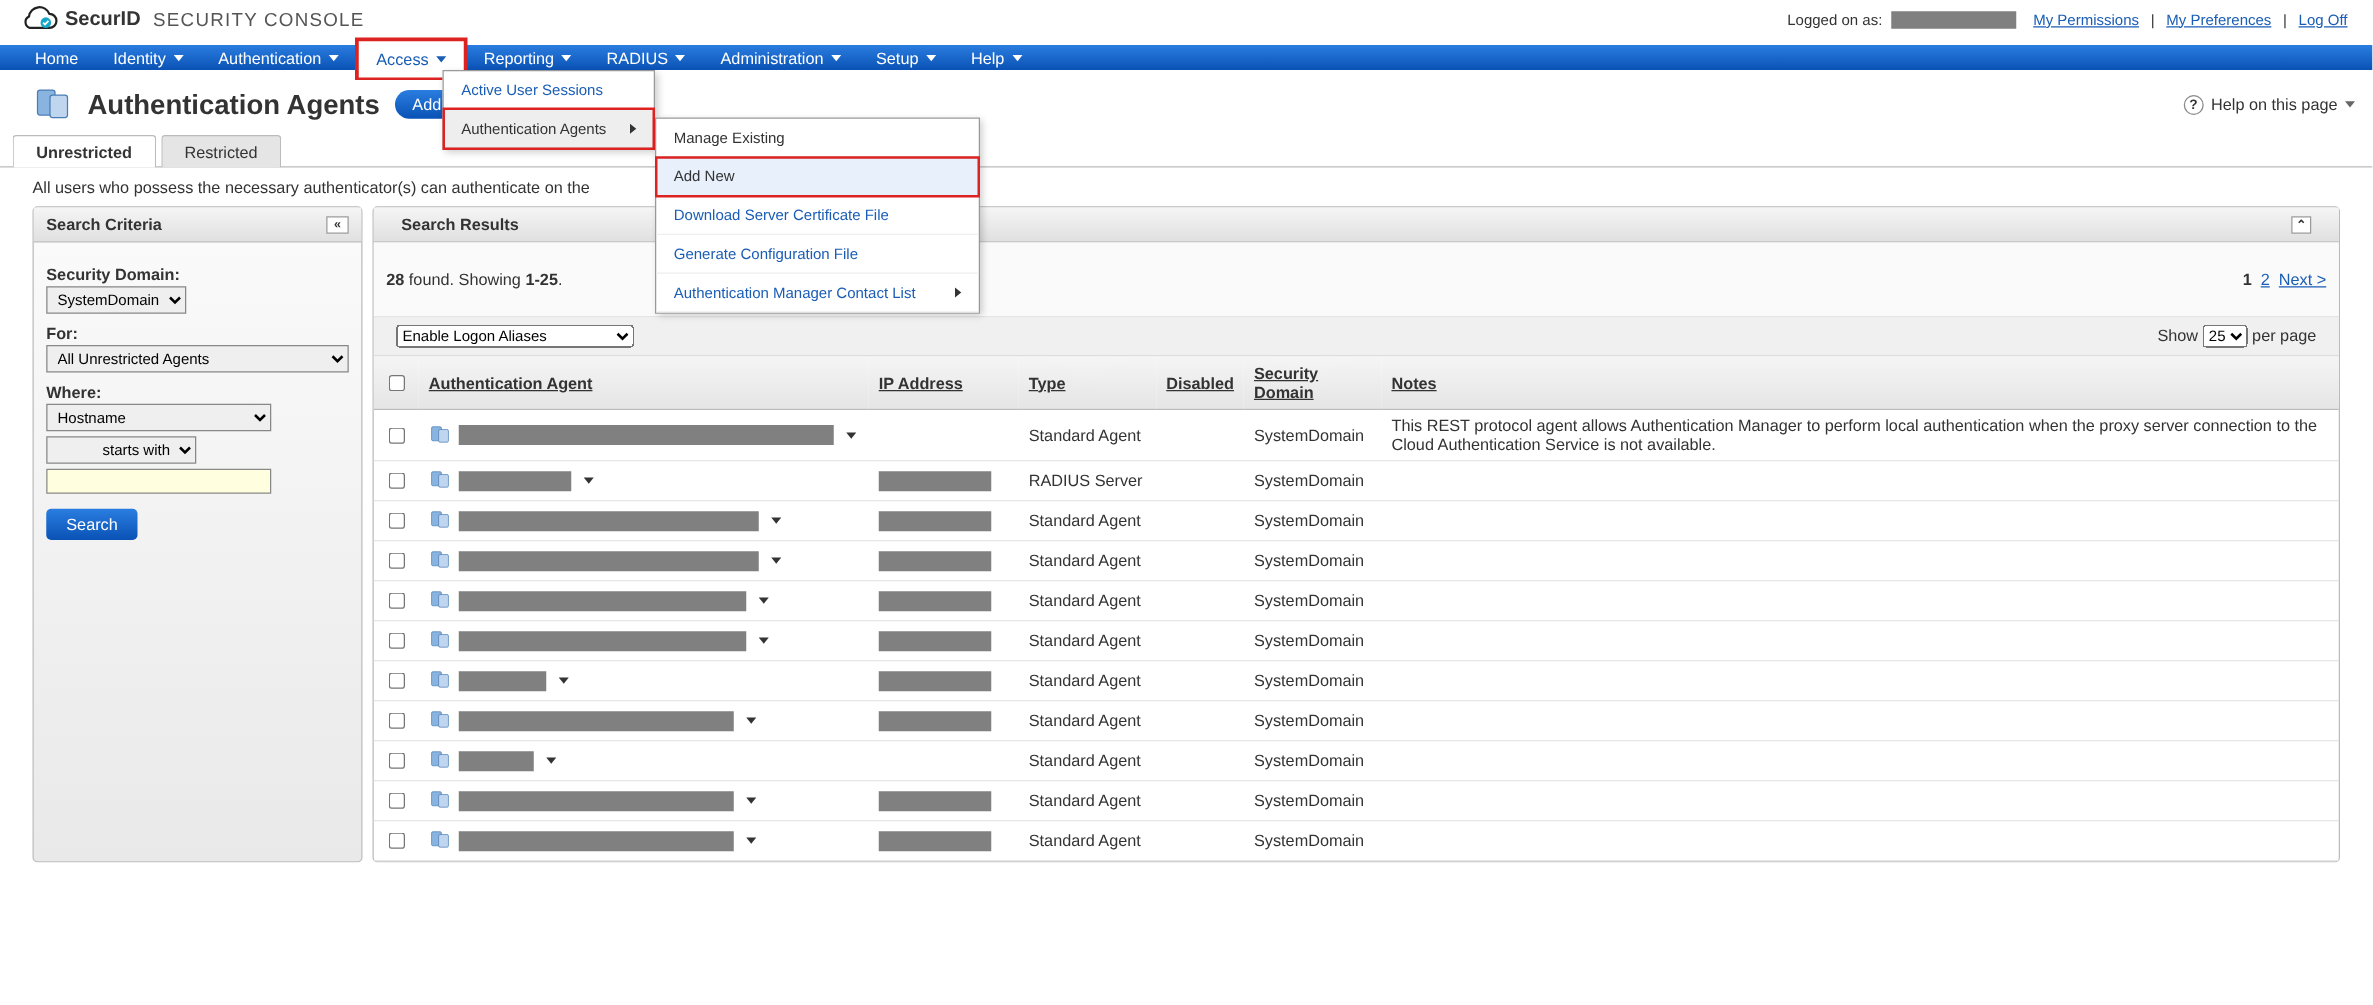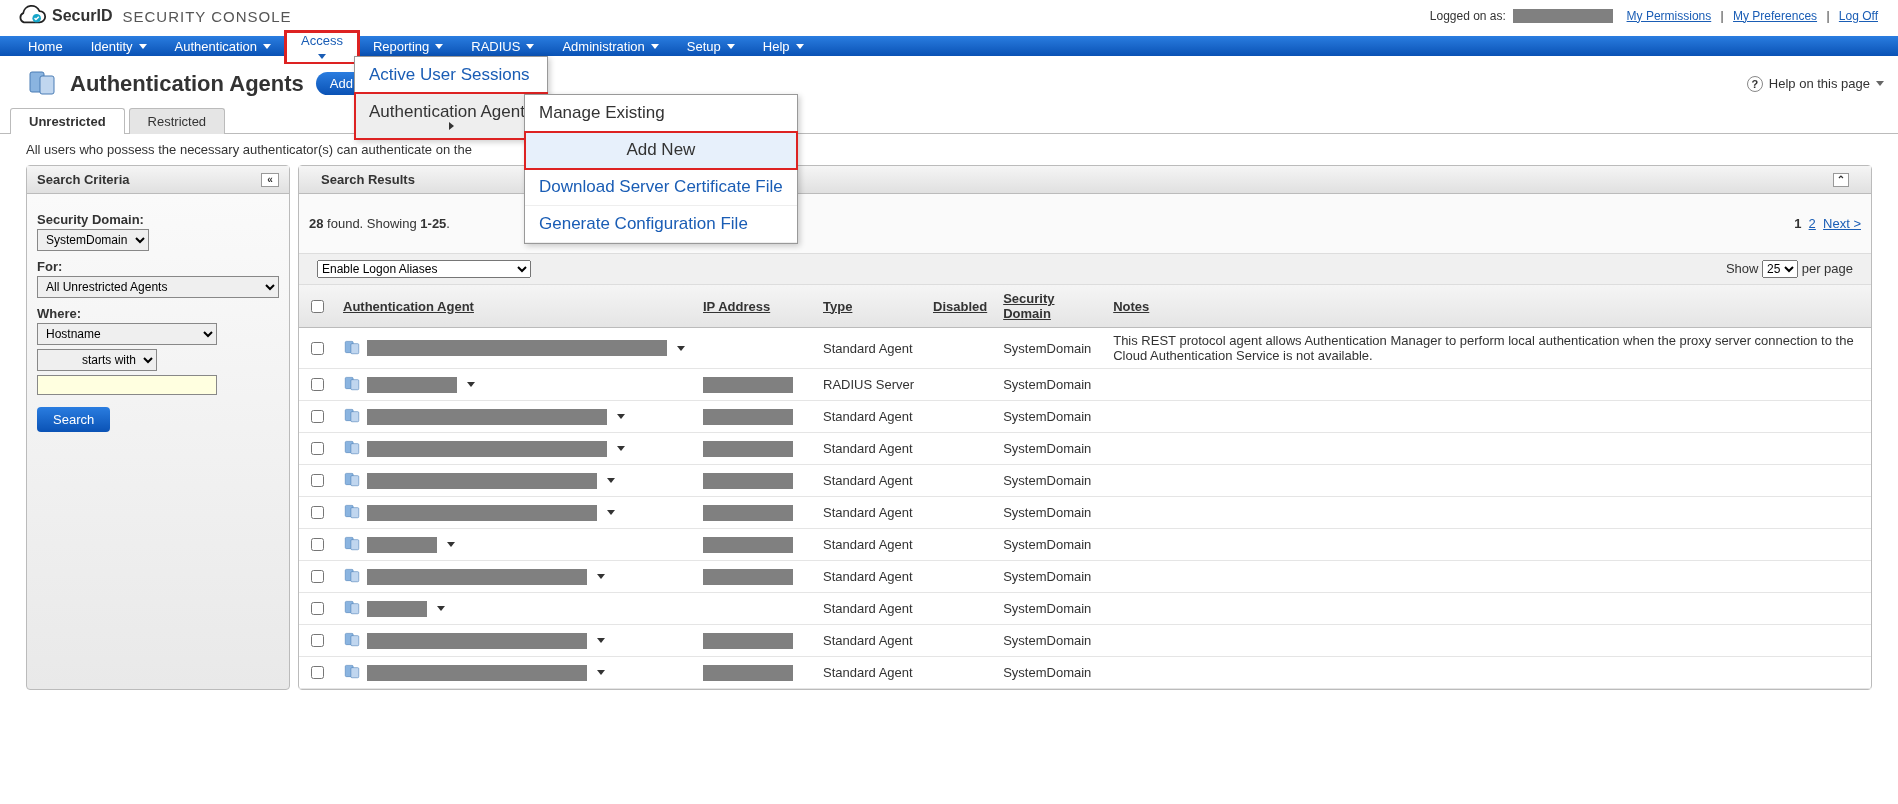--- a/index.html
+++ b/index.html
@@ -54,24 +54,24 @@
   table.grid { width:100%; border-collapse:collapse; }
   table.grid th { text-align:left; padding:6px 8px; background:linear-gradient(#f5f5f5,#e5e5e5); border-bottom:1px solid #bbb; font-size:13px; text-decoration:underline;}
   table.grid th.nou { text-decoration:none; }
   table.grid td { padding:5px 8px; border-bottom:1px solid #e5e5e5; font-size:13px; vertical-align:middle;}
   .row-redact { display:inline-block; height:16px; background:#808080; vertical-align:middle;}
   .agent-cell { display:flex; align-items:center; gap:6px;}
   .agent-cell .ai { width:18px;height:18px;}
   .agent-cell .dd { width:0;height:0;border-left:4px solid transparent;border-right:4px solid transparent;border-top:5px solid #333; display:inline-block; margin-left:4px;}
   
   .menu { position:absolute; background:#fff; border:1px solid #999; box-shadow:2px 2px 6px rgba(0,0,0,.2); z-index:100; min-width:170px;}
-  .menu .mi { padding:8px 14px; cursor:pointer; color:#1a5db5; display:flex; justify-content:space-between; align-items:center; font-size:17px;}
+  .menu .mi { padding:8px 14px; cursor:pointer; color:#1a5db5; display:flex; justify-content:space-between; align-items:center; font-size:12px;}
   .menu .mi.plain { color:#333;}
   .menu .mi.sub-hl { background:#eee; color:#333; border-top:1px solid #ccc; border-bottom:1px solid #ccc;}
-  .ring-red { outline:2px solid #d22; outline-offset:-1px;flex-direction:column;}
+  .ring-red { outline:2px solid #d22; outline-offset:-1px;}
   .submenu { left:170px; top:36px; min-width:260px;}
   .submenu .mi { border-bottom:1px solid #eee;}
   .submenu .mi.addnew { background:#e7f0fb; color:#333;}
   .arrow-r { width:0;height:0;border-top:4px solid transparent;border-bottom:4px solid transparent;border-left:5px solid #333; display:inline-block;}
   .menus-wrap { position:relative; height:0; }
 </style>
 </head>
 <body>
 
 <div class="topbar">
@@ -149,20 +149,24 @@
       </div>
     <div class="mi addnew ring-red">
         <span>Add New</span>
       </div>
     <div class="mi">
         <span>Download Server Certificate File</span>
       </div>
     <div class="mi">
         <span>Generate Configuration File</span>
       </div>
+    <div class="mi">
+        <span>Authentication Manager Contact List</span>
+        <span class="arrow-r"></span>
+      </div>
   </div>
 </div>
 
 <div class="titlebar">
   <div class="titlebar-left">
     <span class="page-icon">
       <svg viewBox="0 0 32 32">
           <rect x="4" y="6" width="14" height="20" rx="2" fill="#8ab4e0" stroke="#4a7db5"></rect>
           <rect x="14" y="10" width="14" height="18" rx="2" fill="#c0d6ef" stroke="#4a7db5"></rect>
         </svg>
@@ -218,21 +222,21 @@
       <span>
         <b>28</b><span> found. Showing </span><b>1-25</b>.
       </span>
       <span>
         <b>1</b>&nbsp;
         <a>2</a>&nbsp;
         <a>Next &gt;</a>
       </span>
     </div>
     <div class="res-tools">
-      <select style="width:214px"><option>Enable Logon Aliases</option></select>
+      <select style="width:190px"><option>Enable Logon Aliases</option></select>
       <span>
         <span>Show </span>
         <select><option>25</option></select>
         <span> per page</span>
       </span>
     </div>
     <table class="grid">
       <thead>
         <tr>
           <th class="nou" style="width:28px"><input type="checkbox" style=""></th>

